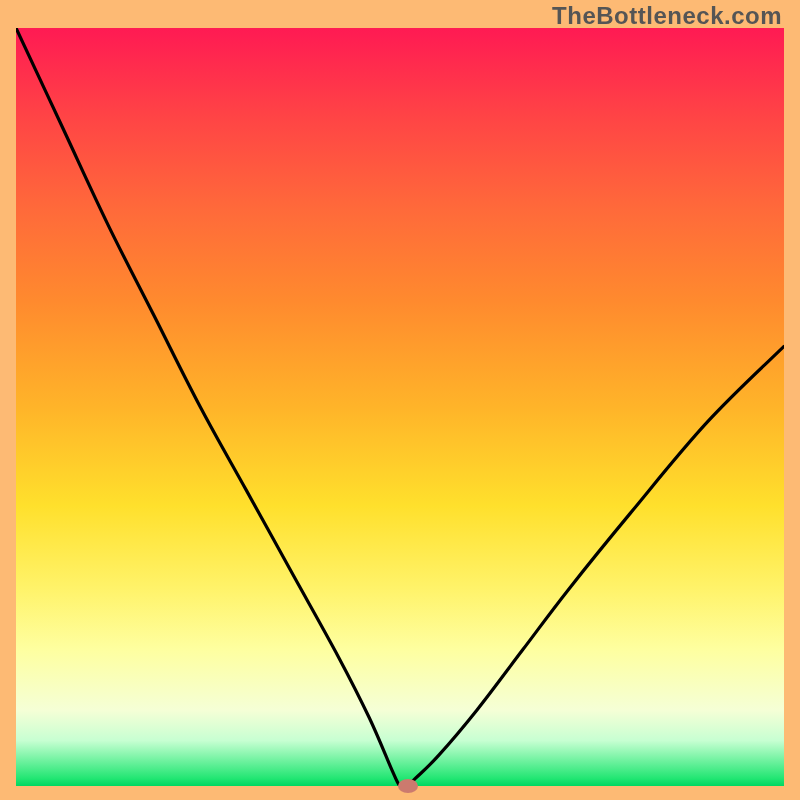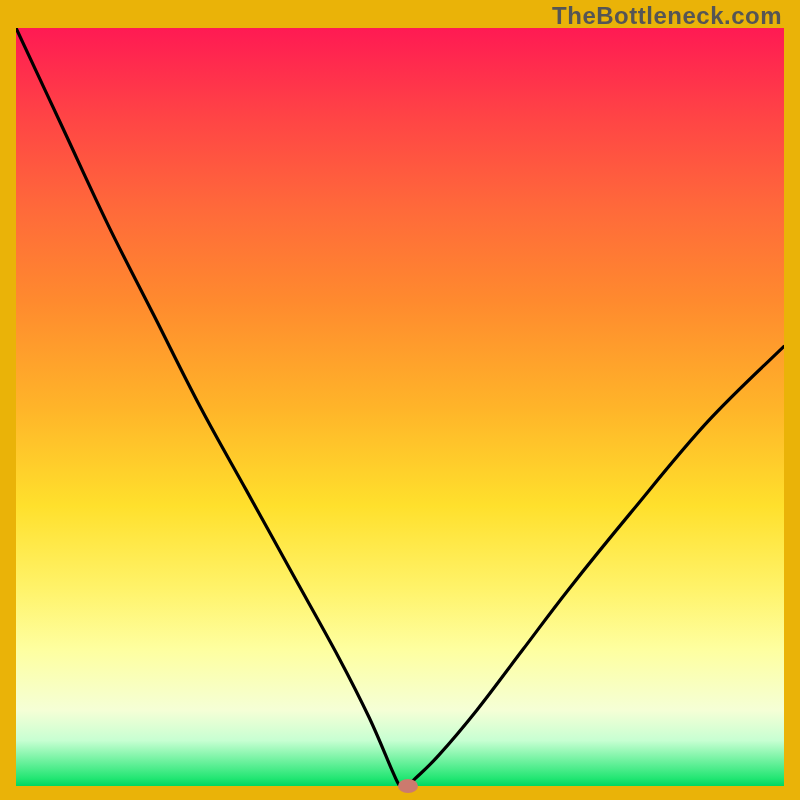--- a/index.html
+++ b/index.html
@@ -8,21 +8,21 @@
     width: 800px;
     height: 800px;
     background: #000;
     font-family: Arial, Helvetica, sans-serif;
     overflow: hidden;
   }
   .frame {
     position: relative;
     width: 800px;
     height: 800px;
-    background: #eab308;
+    background: #fdba74;
   }
   .watermark {
     position: absolute;
     top: 2px;
     right: 18px;
     color: #555;
     font-size: 24px;
     font-weight: 600;
     letter-spacing: 0.5px;
     z-index: 5;

